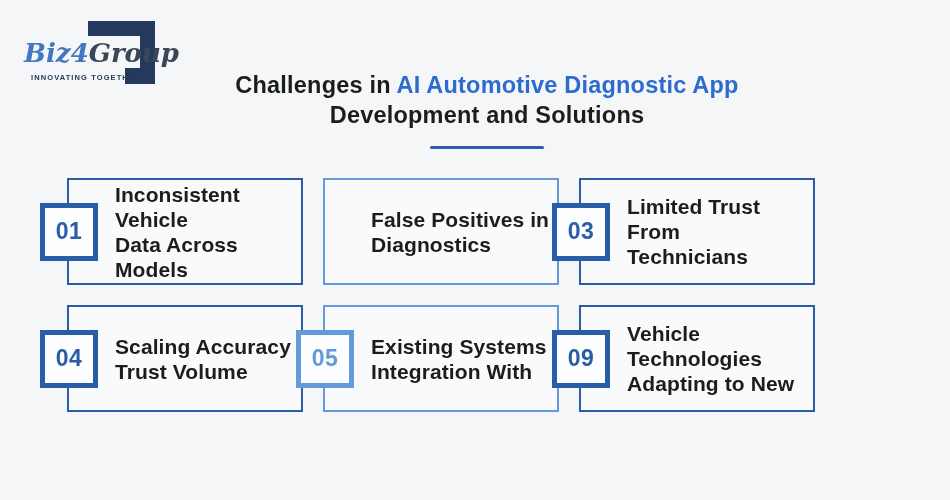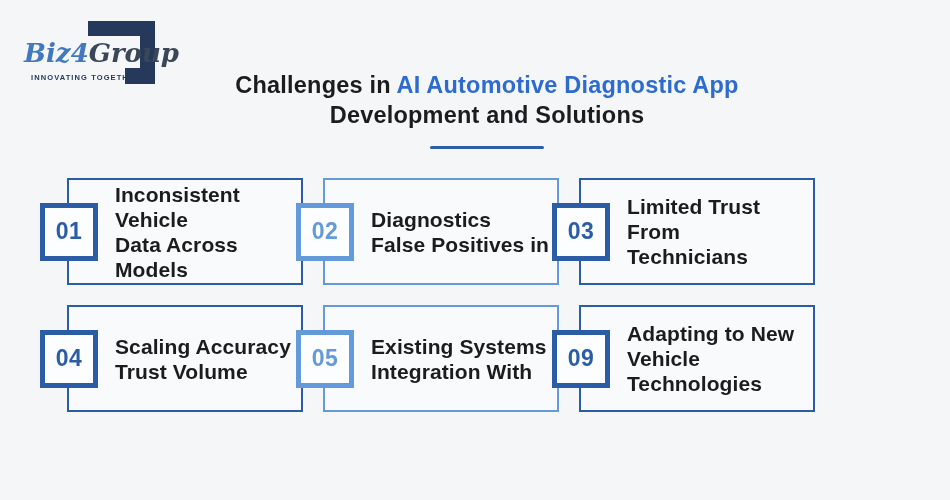--- a/index.html
+++ b/index.html
@@ -107,26 +107,23 @@
       <div class="card-badge">
         <span class="card-number">01</span>
       </div>
       <div class="card-title">
         <span>Inconsistent Vehicle</span>
         <span>Data Across Models</span>
       </div>
     </div>
 
     <div class="card" style="--accent: #6499da;">
-      <div class="card-badge">
-        <span class="card-number">02</span>
-      </div>
       <div class="card-title">
+        <span>False Positives in</span>
         <span>Diagnostics</span>
-        <span>False Positives in</span>
       </div>
     </div>
 
     <div class="card" style="--accent: #2b5ca6;">
       <div class="card-badge">
         <span class="card-number">03</span>
       </div>
       <div class="card-title">
         <span>Limited Trust From</span>
         <span>Technicians</span>
@@ -151,19 +148,19 @@
         <span>Existing Systems</span>
         <span>Integration With</span>
       </div>
     </div>
 
     <div class="card" style="--accent: #2b5ca6;">
       <div class="card-badge">
         <span class="card-number">09</span>
       </div>
       <div class="card-title">
+        <span>Vehicle Technologies</span>
         <span>Adapting to New</span>
-        <span>Vehicle Technologies</span>
       </div>
     </div>
 
   </div>
 </div>
 
 </body></html>

